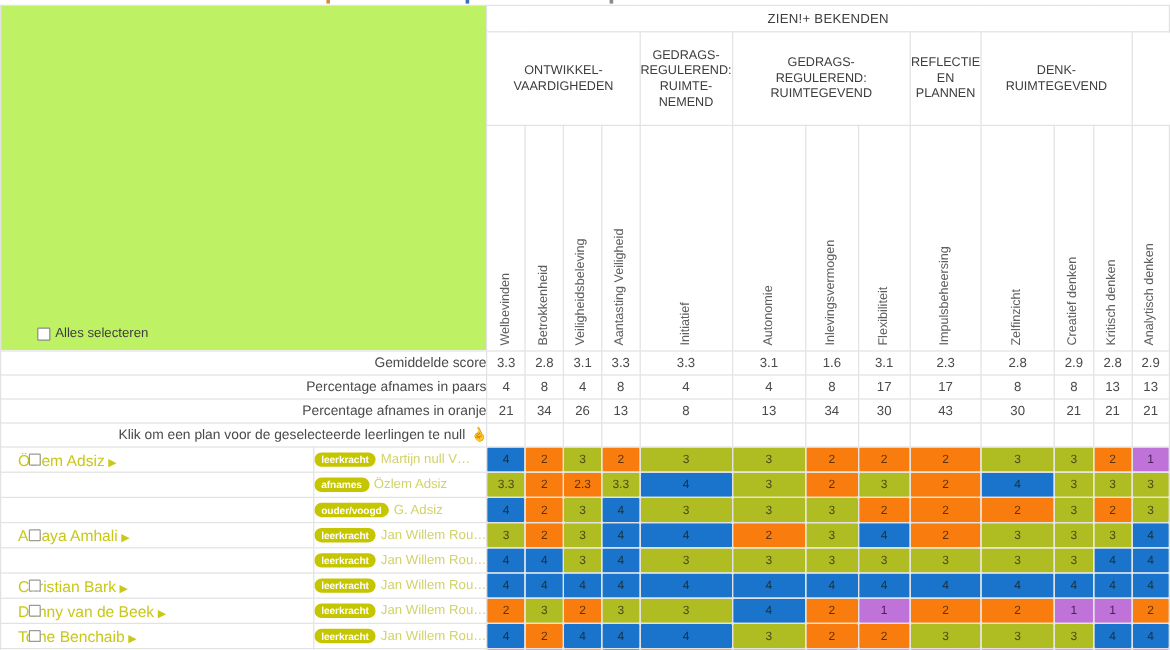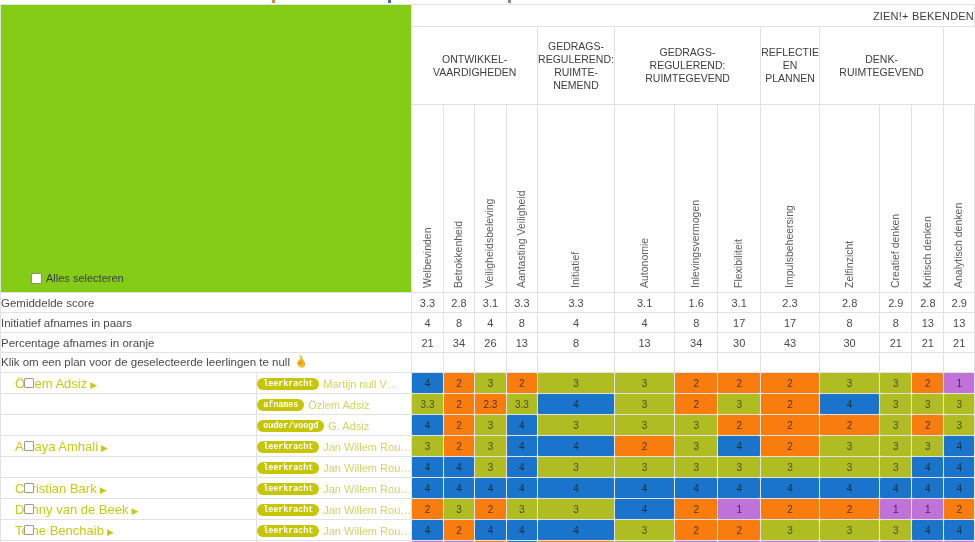--- a/index.html
+++ b/index.html
@@ -36,21 +36,21 @@
   table.grid td, table.grid th {
     border: 1px solid #e2e2e2;
     padding: 0;
     vertical-align: middle;
     font-weight: normal;
   }
 
   
   .band-top {
     height: 22px;
-    text-align: right;
+    text-align: center;
     font-size: 11px;
     font-weight: bold;
     color: #3d3d3d;
     letter-spacing: .2px;
   }
   .grp {
     height: 78px;
     text-align: center;
     font-size: 10.5px;
     font-weight: bold;
@@ -72,40 +72,41 @@
     transform: rotate(-90deg) translateY(5px);
     white-space: nowrap;
     font-size: 10.5px;
     color: #5e5e5e;
   }
 
   
   .lefthead {
     width: 425px;
     position: relative;
-    background: #84cc16;
+    background: #bef264;
     text-decoration: underline;
   }
   .selectall {
     position: absolute;
     left: 30px; bottom: 8px;
     display: flex; align-items: center; gap: 4px;
     font-size: 11px; color: #3d3d3d;
   }
   .cbx {
     width: 11px; height: 11px;
     border: 1px solid #8a8a8a;
     background: #fff;
     border-radius: 1px;
     display: inline-block;
     flex: 0 0 auto;
   }
 
   
   .sumlabel {
+    text-align: right;
     padding-right: 8px;
     font-size: 11.5px;
     color: #4a4a4a;
     height: 20px;
   }
   .sumval {
     text-align: center;
     font-size: 11px;
     color: #4a4a4a;
     height: 20px;
@@ -149,21 +150,20 @@
   .pill {
     display: inline-block;
     background: #c5c500;
     color: #fff;
     border-radius: 9px;
     font-size: 8.5px;
     font-weight: bold;
     padding: 1px 6px;
     letter-spacing: -.1px;
     vertical-align: middle;
-    font-family: Liberation Mono, monospace;
   }
   .rolename { margin-left: 4px; color: #d2d26a; vertical-align: middle; text-align: right; }
 
   
   td.score {
     height: 21px;
     padding: 1.5px 1px;
   }
   .chip {
     width: 100%; height: 100%;
@@ -295,21 +295,21 @@
           <td class="sumval">3.1</td>
           <td class="sumval">1.6</td>
           <td class="sumval">3.1</td>
           <td class="sumval">2.3</td>
           <td class="sumval">2.8</td>
           <td class="sumval">2.9</td>
           <td class="sumval">2.8</td>
           <td class="sumval">2.9</td>
         </tr>
         <tr>
-          <td class="sumlabel" colspan="2">Initiatief afnames in paars</td>
+          <td class="sumlabel" colspan="2">Percentage afnames in paars</td>
           <td class="sumval">4</td>
           <td class="sumval">8</td>
           <td class="sumval">4</td>
           <td class="sumval">8</td>
           <td class="sumval">4</td>
           <td class="sumval">4</td>
           <td class="sumval">8</td>
           <td class="sumval">17</td>
           <td class="sumval">17</td>
           <td class="sumval">8</td>

